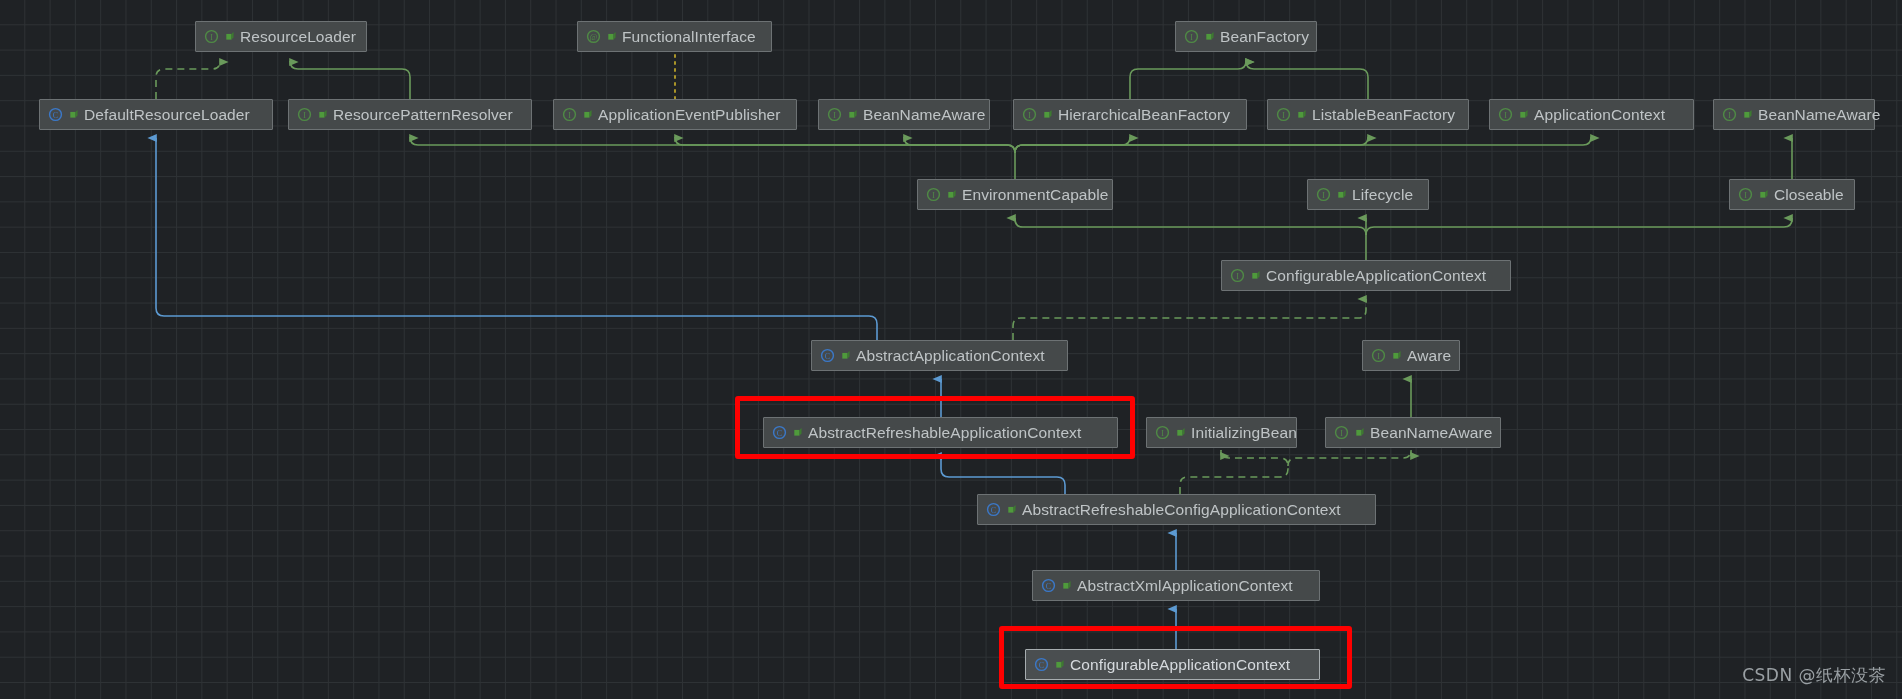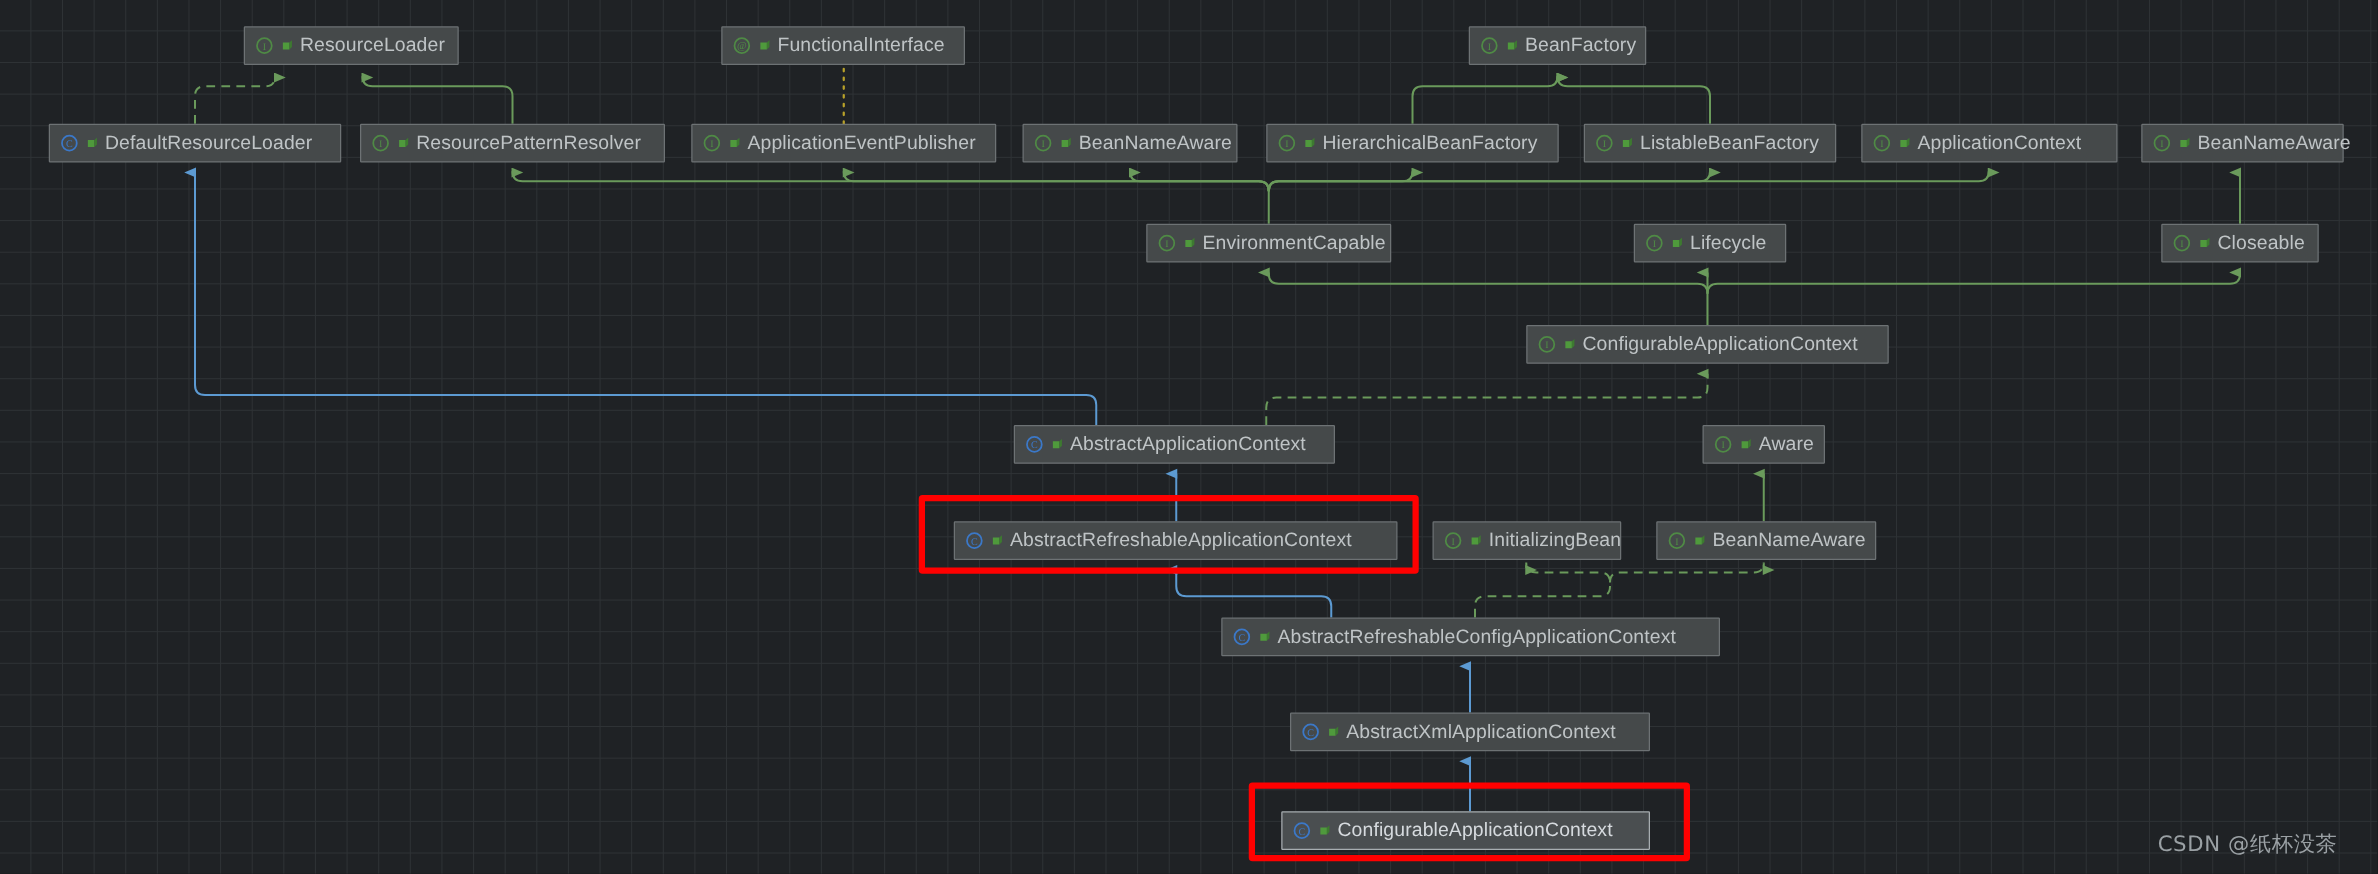--- a/index.html
+++ b/index.html
@@ -42,21 +42,21 @@
   .vis{width:11px;height:11px;flex:0 0 11px;display:block;}
   .hl{
     position:absolute;
     border:5px solid #ff0000;
     box-sizing:border-box;
     border-radius:3px;
     background:transparent;
   }
   .wm{
     position:absolute;
-    right:32px;bottom:12px;
+    right:16px;bottom:12px;
     color:#9aa0a4;
     font-size:17px;
     letter-spacing:.5px;
     font-family:"DejaVu Sans","Liberation Sans",sans-serif;
   }
 </style>
 </head>
 <body>
 
 <div id="root">

